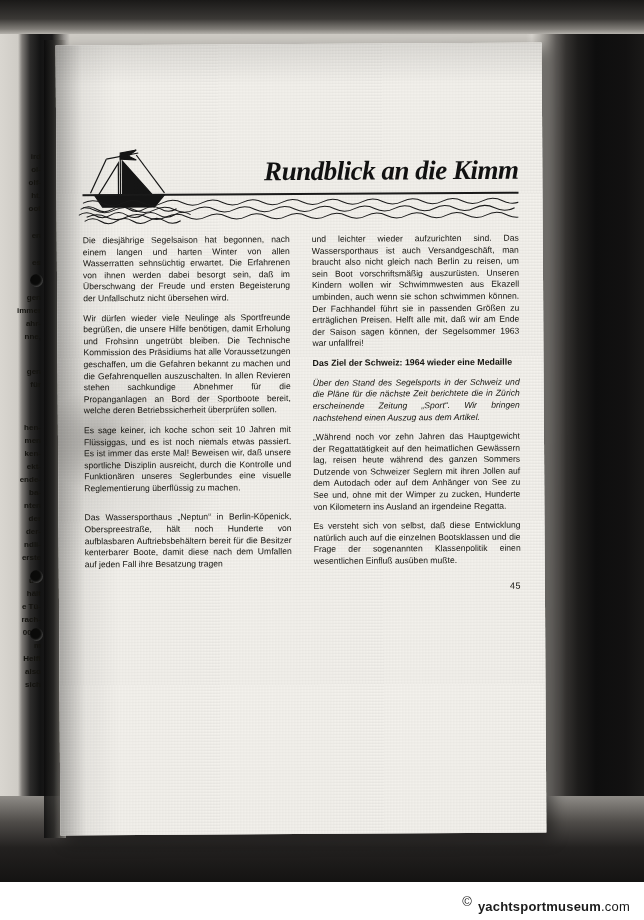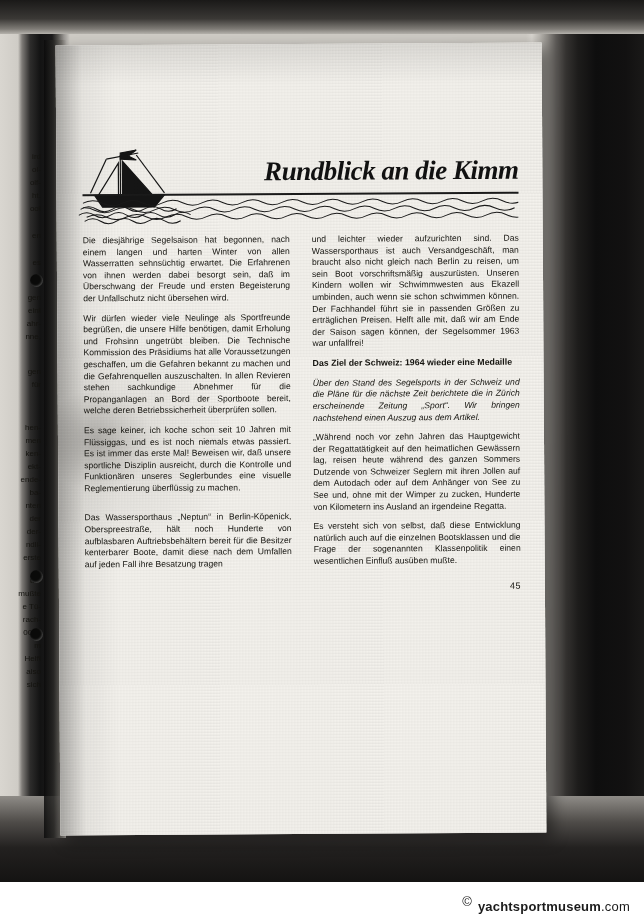--- a/index.html
+++ b/index.html
@@ -109,20 +109,21 @@
     width: 44px;
     height: 620px;
     color: #14130f;
     font-size: 8px;
     line-height: 13px;
     font-family: "Liberation Sans", sans-serif;
     text-align: right;
     padding-right: 3px;
     box-sizing: border-box;
     overflow: hidden;
+    font-weight: bold;
   }
   .left-strip div { white-space: nowrap; }
 
   
   .hole {
     position: absolute;
     width: 13px; height: 13px;
     border-radius: 50%;
     background: #0a0a09;
     box-shadow: inset -1px -1px 2px rgba(255,255,255,0.25);
@@ -255,41 +256,41 @@
     <div>ol-</div>
     <div>olf-</div>
     <div>ht.</div>
     <div>oot</div>
     <div style="height:14px"></div>
     <div>en</div>
     <div style="height:14px"></div>
     <div>es</div>
     <div style="height:22px"></div>
     <div>gen</div>
-    <div>eint</div>
+    <div>immer</div>
     <div>ahr-</div>
     <div>nne,</div>
     <div style="height:22px"></div>
     <div>gen</div>
     <div>für</div>
     <div style="height:30px"></div>
     <div>hen-</div>
     <div>men</div>
     <div>ken-</div>
     <div>ekt-</div>
     <div>ende-</div>
     <div>ba-</div>
     <div>nten</div>
     <div>der</div>
     <div>der-</div>
     <div>ndli-</div>
     <div>erste</div>
     <div style="height:10px"></div>
     <div>um</div>
-    <div>mußte</div>
+    <div>hält</div>
     <div>e Tü-</div>
     <div>rach-</div>
     <div>00 m</div>
     <div>m</div>
     <div>Helft</div>
     <div>also</div>
     <div>sich</div>
   </div>
 
   <div class="hole" style="left:30px; top:274px;"></div>

